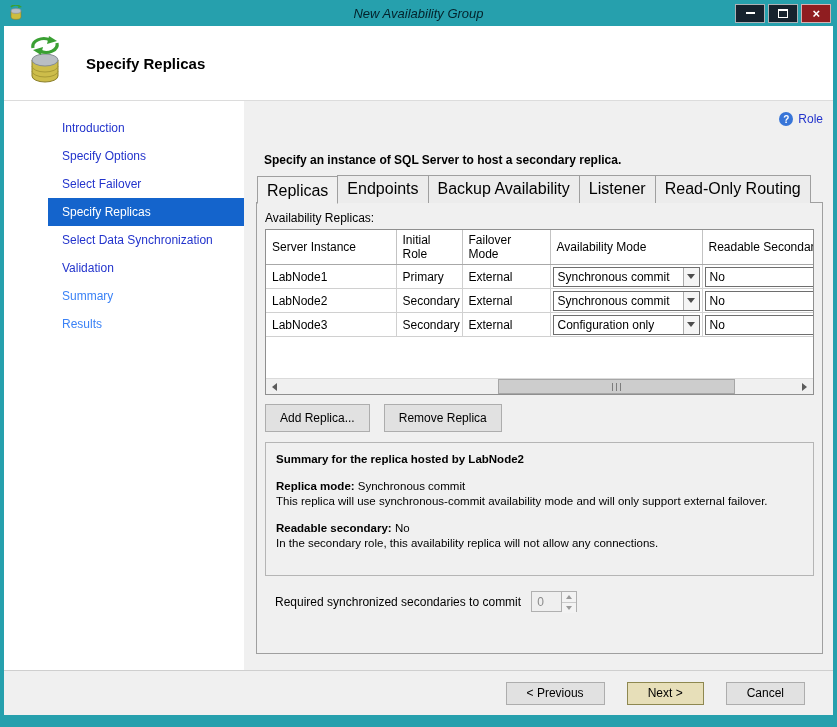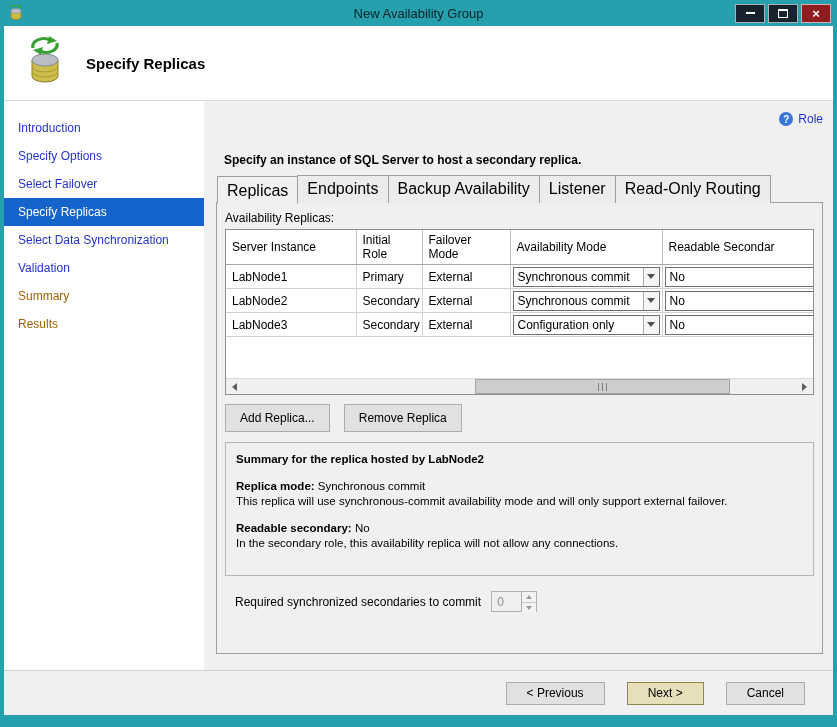--- a/index.html
+++ b/index.html
@@ -1,37 +1,37 @@
 <!DOCTYPE html>
 <html><head>
 <meta charset="utf-8">
 <style>
   * { box-sizing: border-box; margin: 0; padding: 0; }
   body { background:#666; font-family:"Liberation Sans","DejaVu Sans",sans-serif; }
   .window{ width:837px; height:727px; background:#26a0ad; padding:0 4px 12px 4px; position:relative; }
   
-  .titlebar{ height:26px; display:flex; align-items:center; position:relative; }
+  .titlebar{ height:26px; display:flex; align-items:center; position:relative;font-style:italic; }
   .app-icon{ width:16px; height:16px; margin-left:4px; display:inline-block; }
   .win-title{ position:absolute; left:0; right:0; text-align:center; font-size:13px; color:#03222b; }
   .win-btns{ margin-left:auto; display:flex; gap:3px; padding-right:2px; z-index:2; }
   .win-btn{ width:30px; height:19px; display:flex; align-items:center; justify-content:center;
             border:1px solid rgba(255,255,255,.65); background:#16222e; color:#fff; cursor:default; }
   .win-btn.close{ background:#8f1d20; font-size:13px; font-weight:bold; line-height:1; }
   .glyph-min{ width:9px; height:2px; background:#fff; display:block; }
   .glyph-max{ width:10px; height:9px; border:1px solid #fff; border-top-width:2px; display:block; }
   
   .chrome{ width:829px; height:689px; background:#f0f0f0; display:flex; flex-direction:column; overflow:hidden; }
   .hdr{ height:75px; background:#fff; border-bottom:1px solid #dcdcdc; display:flex; align-items:center; gap:16px; padding-left:16px; flex:0 0 auto; }
   .hdr h1{ font-size:15px; font-weight:bold; color:#000; }
   .body{ flex:1; display:flex; min-height:0; }
   
-  .sidebar{ width:200px; background:#fff; padding-top:13px; flex:0 0 auto; }
+  .sidebar{ width:240px; background:#fff; padding-top:13px; flex:0 0 auto;padding-left:44px; }
   .nav-item{ font-size:12px; padding:7px 6px 7px 14px; color:#2334cc; cursor:default; white-space:nowrap; }
   .nav-item.selected{ background:#1464cc; color:#fff; }
-  .nav-item.dim{ color:#a16207; }
+  .nav-item.dim{ color:#3b82f6; }
   
   .main{ flex:1; padding:6px 10px 0 12px; min-width:0; }
   .help-row{ display:flex; justify-content:flex-end; align-items:center; gap:5px; height:16px; margin-top:4px; }
   .help-icon{ width:14px; height:14px; border-radius:50%; background:#3775d8; color:#fff; font-size:10px; font-weight:bold;
               display:flex; align-items:center; justify-content:center; }
   .help-link{ color:#2334cc; font-size:12px; text-decoration:none; }
   .instruction{ font-size:12px; font-weight:bold; margin:26px 0 8px 8px; color:#000; }
   
   .tabs{ display:flex; position:relative; z-index:2; padding-left:1px; }
   .tab{ font-size:16px; padding:4px 9px 3px; border:1px solid #9f9f9f; border-bottom:none; background:#ececec;

